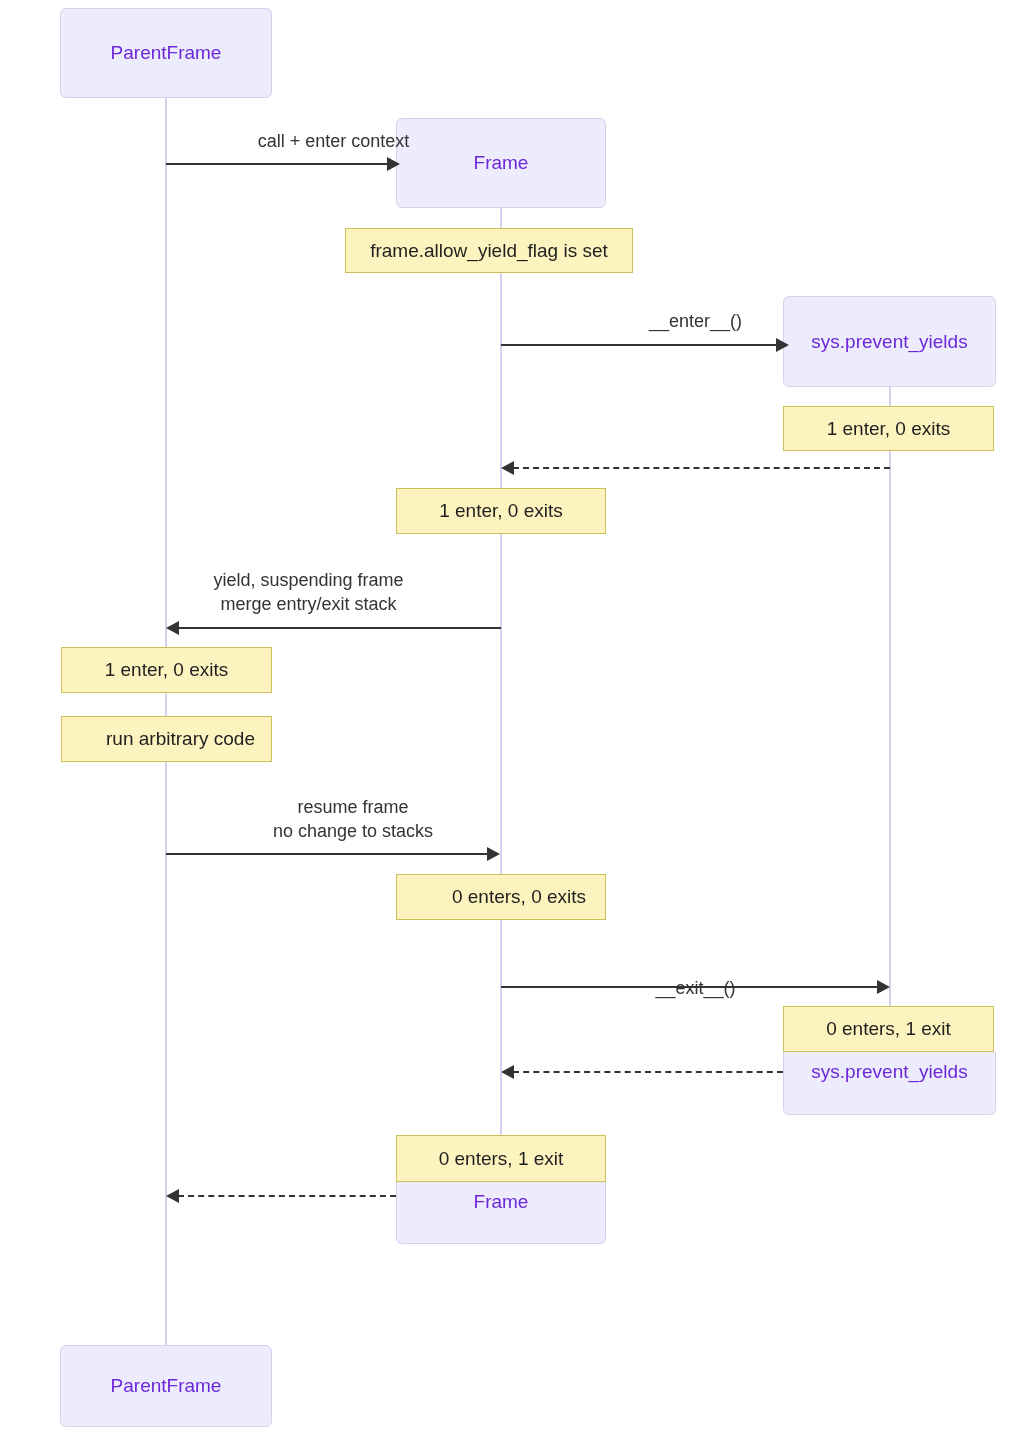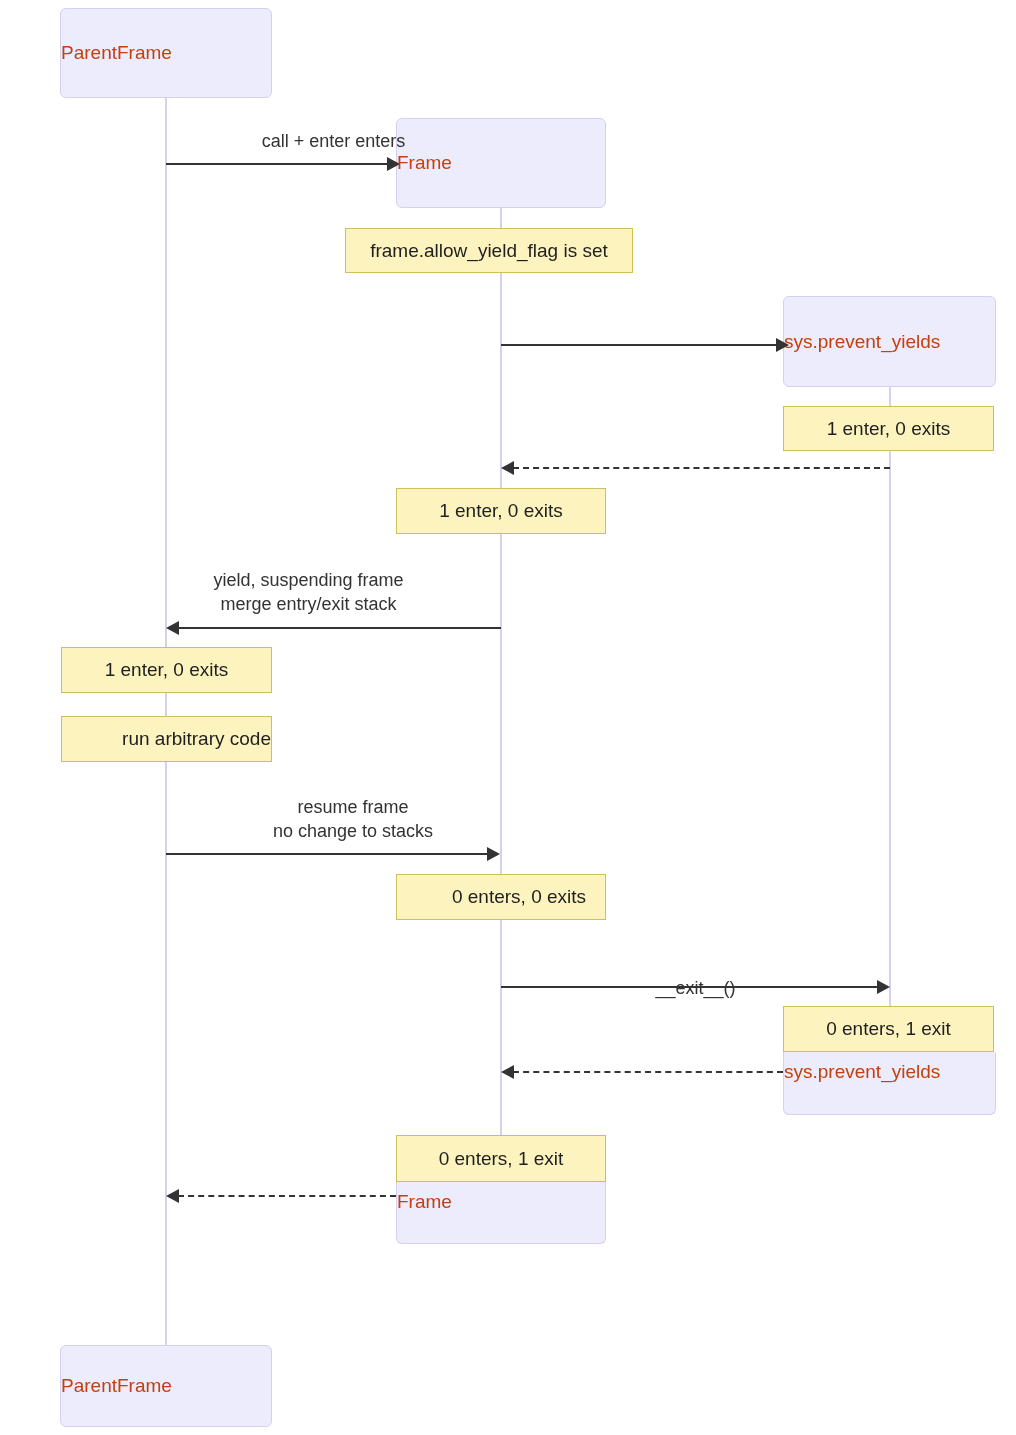--- a/index.html
+++ b/index.html
@@ -22,41 +22,42 @@
     width: 2px;
     background: #d6d0ef;
   }
   .participant {
     position: absolute;
     background: #ececfd;
     border: 1px solid #d6d0ef;
     border-radius: 6px;
     display: flex;
     align-items: center;
-    color: #c2410c;
+    justify-content: center;
+    color: #6d28d9;
     font-size: 19px;
     box-sizing: border-box;
   }
   .participant.square {
     border-radius: 0;
   }
   .note {
     position: absolute;
     background: #fdf3bf;
     border: 1.5px solid #ccc05a;
     display: flex;
     align-items: center;
     justify-content: center;
     color: #1f1f1f;
     font-size: 19px;
     box-sizing: border-box;
     white-space: nowrap;
   }
   .note.left-align {
-    justify-content: flex-end;
+    justify-content: center;
     padding-left: 28px;
   }
   .msg-label {
     position: absolute;
     color: #333333;
     font-size: 18px;
     text-align: center;
     white-space: pre-line;
     line-height: 1.35;
   }
@@ -96,28 +97,29 @@
   </div>
 
   <div class="participant" style="left:396px; top:118px; width:210px; height:90px;">
     <span>Frame</span>
   </div>
 
   <div class="participant" style="left:783px; top:296px; width:213px; height:91px;">
     <span>sys.prevent_yields</span>
   </div>
 
-  <div class="msg-label" style="left:166px; top:129px; width:335px;">call + enter enters</div>
+  <div class="msg-label" style="left:166px; top:129px; width:335px;">call + enter context</div>
   <div class="arrow-line" style="left:166px; top:163px; width:222px;"></div>
   <div class="arrow-head right" style="left:387px; top:157px;"></div>
 
   <div class="note" style="left:345px; top:228px; width:288px; height:45px;">
     <span>frame.allow_yield_flag is set</span>
   </div>
 
+  <div class="msg-label" style="left:501px; top:309px; width:389px;">__enter__()</div>
   <div class="arrow-line" style="left:501px; top:344px; width:276px;"></div>
   <div class="arrow-head right" style="left:776px; top:338px;"></div>
 
   <div class="note" style="left:783px; top:406px; width:211px; height:45px;">
     <span>1 enter, 0 exits</span>
   </div>
 
   <div class="arrow-line dashed" style="left:513px; top:467px; width:377px;"></div>
   <div class="arrow-head left" style="left:501px; top:461px;"></div>
 

